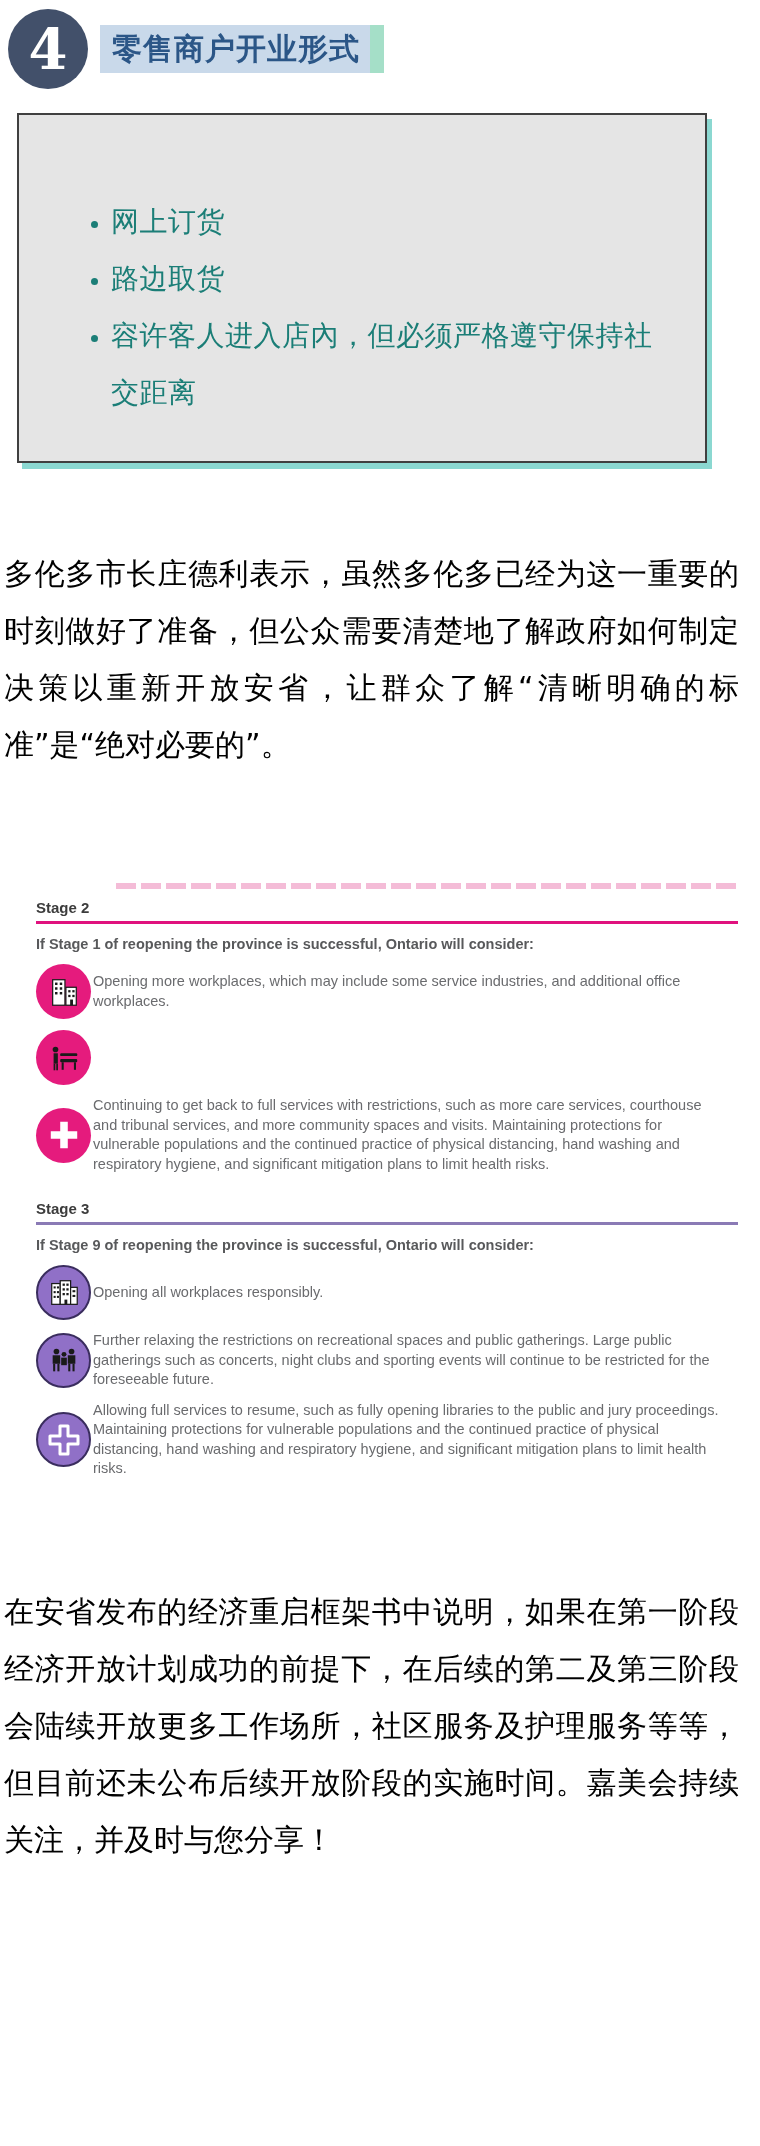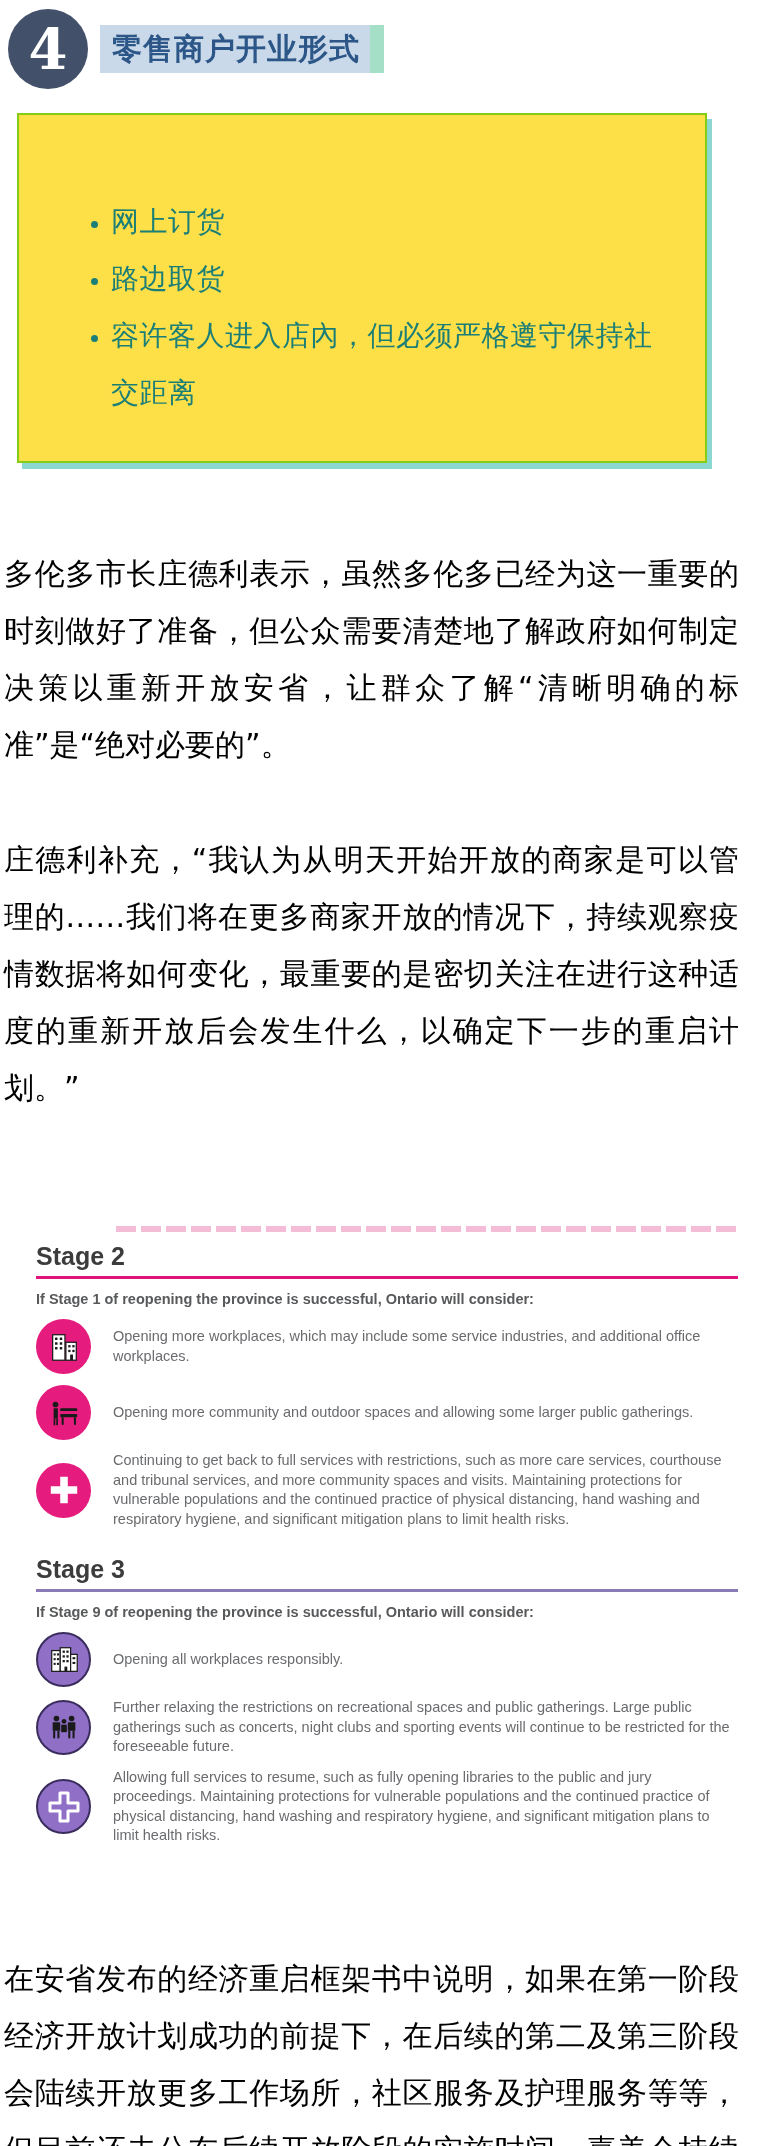--- a/index.html
+++ b/index.html
@@ -29,24 +29,24 @@
     margin:0;font-size:30px;font-weight:bold;color:#2b5687;letter-spacing:1px;
     font-family:"DejaVu Sans",sans-serif;
   }
   .title-cap{width:14px;background:#a5dfc8;}
 
   
   .teal-box{
     box-sizing:border-box;
     margin:17px 0 0 17px;
     width:690px;
-    border:2px solid #84cc16;
+    border:2px solid #404040;
     box-shadow:5px 6px 0 0 #8bd8d1;
     padding:78px 26px 40px 56px;
-    background:#fde047;
+    background:#e5e5e5;
   }
   .teal-box ul{margin:0;padding:0 0 0 36px;}
   .teal-box li{
     font-size:28px;line-height:57px;color:#1b7e77;
     letter-spacing:0.5px;
   }
   .teal-box li::marker{color:#1b7e77;font-size:22px;}
 
   
   .cn{
@@ -62,29 +62,29 @@
     margin:110px 0 0 36px;width:702px;
     font-family:"Liberation Sans",sans-serif;
   }
   .pink-strip{
     height:6px;width:622px;margin:0 0 10px 80px;
     background:repeating-linear-gradient(90deg,#f4bcd7 0 20px,#ffffff 20px 25px);
   }
   .stage{margin:0;}
   .stage + .stage{margin-top:26px;}
   .stage-title{
-    margin:0;font-size:25px;font-weight:bold;color:#3c3c3c;
+    margin:0;font-size:15px;font-weight:bold;color:#3c3c3c;
     padding-bottom:5px;
   }
   .stage.s2 .stage-title{border-bottom:3px solid #e0127e;}
   .stage.s3 .stage-title{border-bottom:3px solid #8a7ab5;}
   .stage-intro{
     margin:11px 0 10px 0;font-size:14.5px;color:#58595b;line-height:19px;font-weight:bold;
   }
-  .item{display:flex;align-items:center;gap:22px;margin-bottom:11px;}
+  .item{display:flex;align-items:center;gap:2px;margin-bottom:11px;}
   .icon-circle{
     flex:none;width:55px;height:55px;border-radius:50%;
     display:flex;align-items:center;justify-content:center;box-sizing:border-box;
   }
   .stage.s2 .icon-circle{background:#e51b7d;}
   .stage.s3 .icon-circle{background:#9070c7;border:2px solid #3a2d5e;}
   .item-text{
     margin:0;font-size:14.5px;line-height:19.5px;color:#6a6b6e;max-width:632px;
   }
 </style>
@@ -107,21 +107,20 @@
 
   <div class="teal-box">
     <ul>
       <li>网上订货</li>
       <li>路边取货</li>
       <li>容许客人进入店內，但必须严格遵守保持社交距离</li>
     </ul>
   </div>
 
   <p class="cn p1">多伦多市长庄德利表示，虽然多伦多已经为这一重要的时刻做好了准备，但公众需要清楚地了解政府如何制定决策以重新开放安省，让群众了解“清晰明确的标准”是“绝对必要的”。</p>
-  <p class="cn p2">庄德利补充，“我认为从明天开始开放的商家是可以管理的……我们将在更多商家开放的情况下，持续观察疫情数据将如何变化，最重要的是密切关注在进行这种适度的重新开放后会发生什么，以确定下一步的重启计划。”</p>
 
   <div class="infographic">
     <div class="pink-strip"></div>
 
     <div class="stage s2">
       <h2 class="stage-title">Stage 2</h2>
       <p class="stage-intro">If Stage 1 of reopening the province is successful, Ontario will consider:</p>
 
       <div class="item">
         <span class="icon-circle">
@@ -150,21 +149,20 @@
             <circle cx="9" cy="9" r="3" fill="#1a1a1a"></circle>
             <rect x="7" y="13" width="4.5" height="11" fill="#1a1a1a"></rect>
             <rect x="7" y="24" width="1.8" height="7" fill="#1a1a1a"></rect>
               <rect x="9.8" y="24" width="1.8" height="7" fill="#1a1a1a"></rect>
             <rect x="14" y="13" width="18" height="3" rx="1" fill="#1a1a1a"></rect>
             <rect x="14" y="19" width="18" height="3.5" rx="1" fill="#1a1a1a"></rect>
             <rect x="15.5" y="22.5" width="2.2" height="8" fill="#1a1a1a"></rect>
             <rect x="28.5" y="22.5" width="2.2" height="8" fill="#1a1a1a"></rect>
           </svg>
         </span>
-        <p class="item-text">Opening more community and outdoor spaces and allowing some larger public gatherings.</p>
       </div>
 
       <div class="item">
         <span class="icon-circle">
           <svg width="34" height="34" viewBox="0 0 36 36">
             <path d="M14 4 h8 v10 h10 v8 h-10 v10 h-8 v-10 h-10 v-8 h10 z" fill="#ffffff"></path>
           </svg>
         </span>
         <p class="item-text">Continuing to get back to full services with restrictions, such as more care services, courthouse and tribunal services, and more community spaces and visits. Maintaining protections for vulnerable populations and the continued practice of physical distancing, hand washing and respiratory hygiene, and significant mitigation plans to limit health risks.</p>
       </div>

